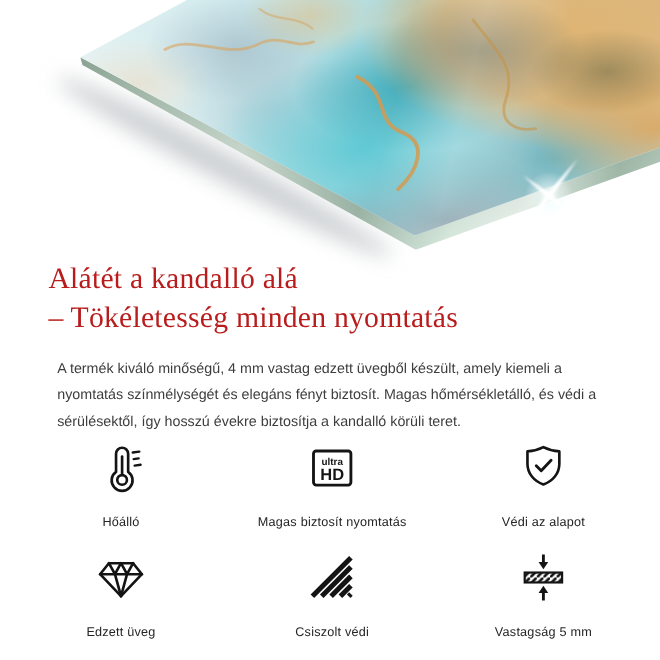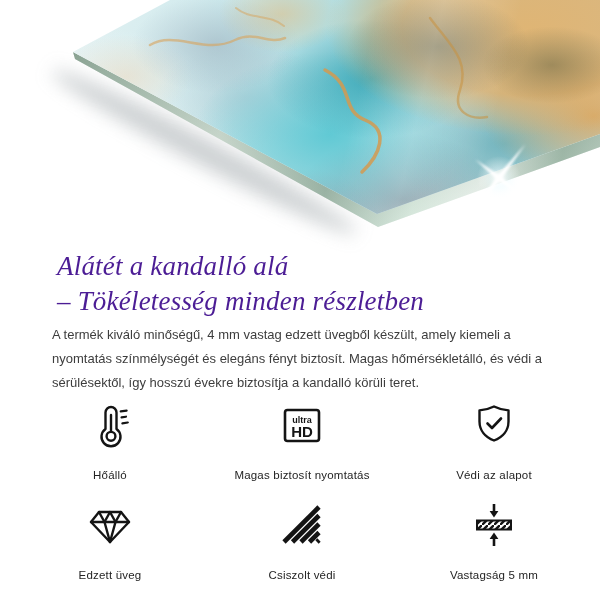--- a/index.html
+++ b/index.html
@@ -54,22 +54,22 @@
   .veins{
     position:absolute;left:0;top:0;
     clip-path:polygon(73px 52px,170px 0px,600px 0px,600px 134px,377px 214px);
   }
   .sparkle{position:absolute;left:449px;top:127px;}
 
   
   .headline{
     position:absolute;left:40px;top:232px;
     font-family:"Liberation Serif","DejaVu Serif",serif;
-    font-size:27px;line-height:35px;font-weight:400;color:#4c1d95;
-    letter-spacing:.2px;margin:17px;font-style:italic;
+    font-size:27px;line-height:35px;font-weight:400;color:#b91c1c;
+    letter-spacing:.2px;margin:4px;
   }
   .headline span{display:block;}
   .desc{
     position:absolute;left:40px;top:311px;width:508px;margin:12px;
     font-size:13px;line-height:24px;color:#3d3d3d;
   }
 
   
   .features{
     position:absolute;left:14px;top:401px;width:576px;
@@ -110,21 +110,21 @@
     <g transform="rotate(38 50 51)" fill="#ffffff" filter="url(#b1)">
       <path d="M50 8 L52.6 51 L50 96 L47.4 51 Z"></path>
       <path d="M20 51 L50 48.6 L80 51 L50 53.4 Z"></path>
       <circle cx="50" cy="51" r="3.5"></circle>
     </g>
   </svg>
 </div>
 
 <h1 class="headline">
   <span>Alátét a kandalló alá</span>
-  <span>– Tökéletesség minden részletben</span>
+  <span>– Tökéletesség minden nyomtatás</span>
 </h1>
 
 <p class="desc">A termék kiváló minőségű, 4 mm vastag edzett üvegből készült, amely kiemeli a nyomtatás színmélységét és elegáns fényt biztosít. Magas hőmérsékletálló, és védi a sérülésektől, így hosszú évekre biztosítja a kandalló körüli teret.</p>
 
 <div class="features">
 
   <div class="feature">
     <div class="icon-box">
       <svg class="ico" width="48" height="48" viewBox="0 0 48 48">
         <path d="M19.5 28 L19.5 11.5 A5.5 5.5 0 0 1 30.5 11.5 L30.5 28 A9.5 9.5 0 1 1 19.5 28 Z"></path>

